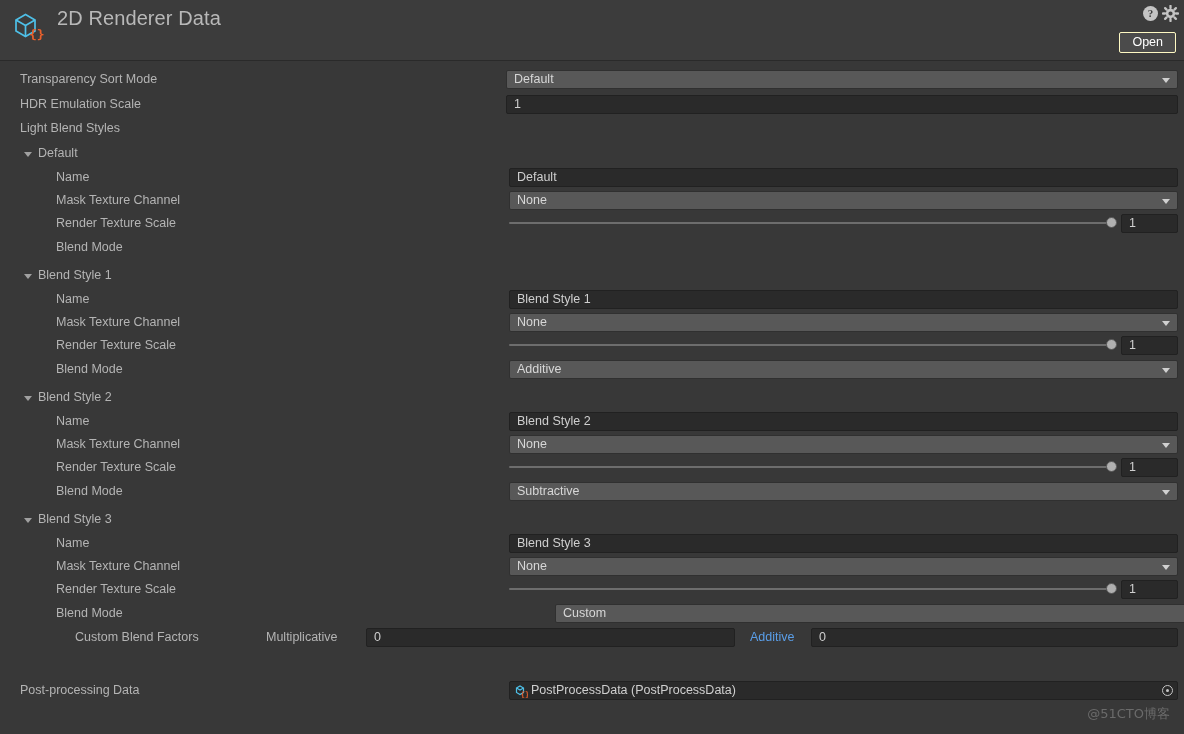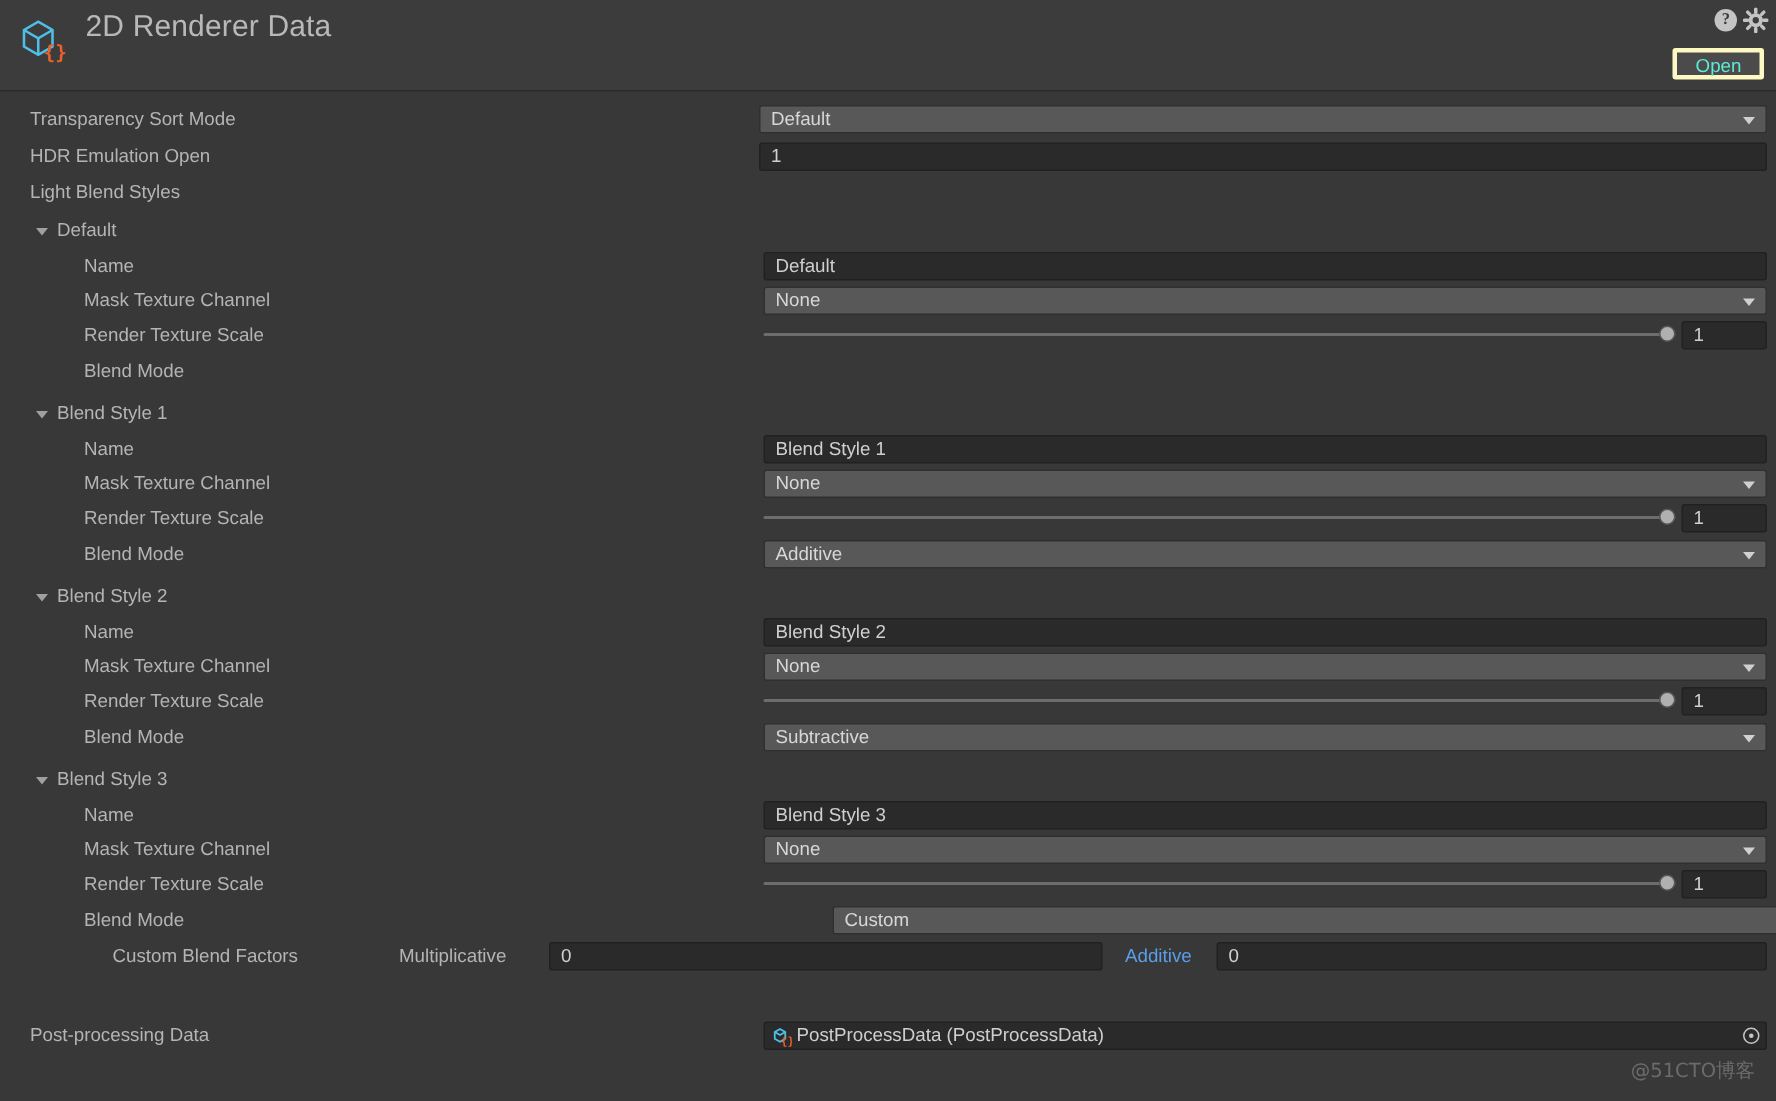--- a/index.html
+++ b/index.html
@@ -28,22 +28,22 @@
     position: absolute; right: 26px; top: 6px;
     width: 15px; height: 15px; border-radius: 50%;
     background: #c4c4c4; color: #3c3c3c;
     font-size: 11px; font-weight: bold; line-height: 15px; text-align: center;
     font-family: "Liberation Serif", serif;
   }
   .gear-icon { position: absolute; right: 5px; top: 5px; width: 17px; height: 17px; }
   .open-button {
     position: absolute; right: 8px; top: 32px;
     height: 21px; min-width: 52px; padding: 0 12px;
-    background: #4b4b4b; border: 3px solid #fef9c3; border-radius: 2px;
-    color: #5eead4; font-size: 12.5px; line-height: 19px; text-align: center;
+    background: #4b4b4b; border: 1px solid #fef9c3; border-radius: 2px;
+    color: #ffffff; font-size: 12.5px; line-height: 19px; text-align: center;
   }
 
   
   .body { position: absolute; left: 0; top: 61px; width: 984px; height: 673px; }
 
   .row { position: absolute; left: 0; width: 1184px; height: 24px; }
 
   .label {
     position: absolute; top: 3px;
     font-size: 12.5px; color: #b4b4b4; white-space: nowrap;
@@ -174,21 +174,21 @@
 
   <div class="body" id="body">
       <div class="row" style="top: 7px;">
         <div class="label ind0">Transparency Sort Mode</div>
         <div class="field popup" style="left: 506px; width: 672px;">
           <span class="ptext">Default</span>
           <span class="arrow"></span>
         </div>
       </div>
       <div class="row" style="top: 32px;">
-        <div class="label ind0">HDR Emulation Open</div>
+        <div class="label ind0">HDR Emulation Scale</div>
         <div class="field textfield" style="left: 506px; width: 672px;">
           <span class="ttext">1</span>
         </div>
       </div>
       <div class="row" style="top: 56px;">
         <div class="label ind0">Light Blend Styles</div>
       </div>
       <div class="row" style="top: 81px;">
         <div class="foldout"></div>
         <div class="label ind1" style="left: 38px;">Default</div>

